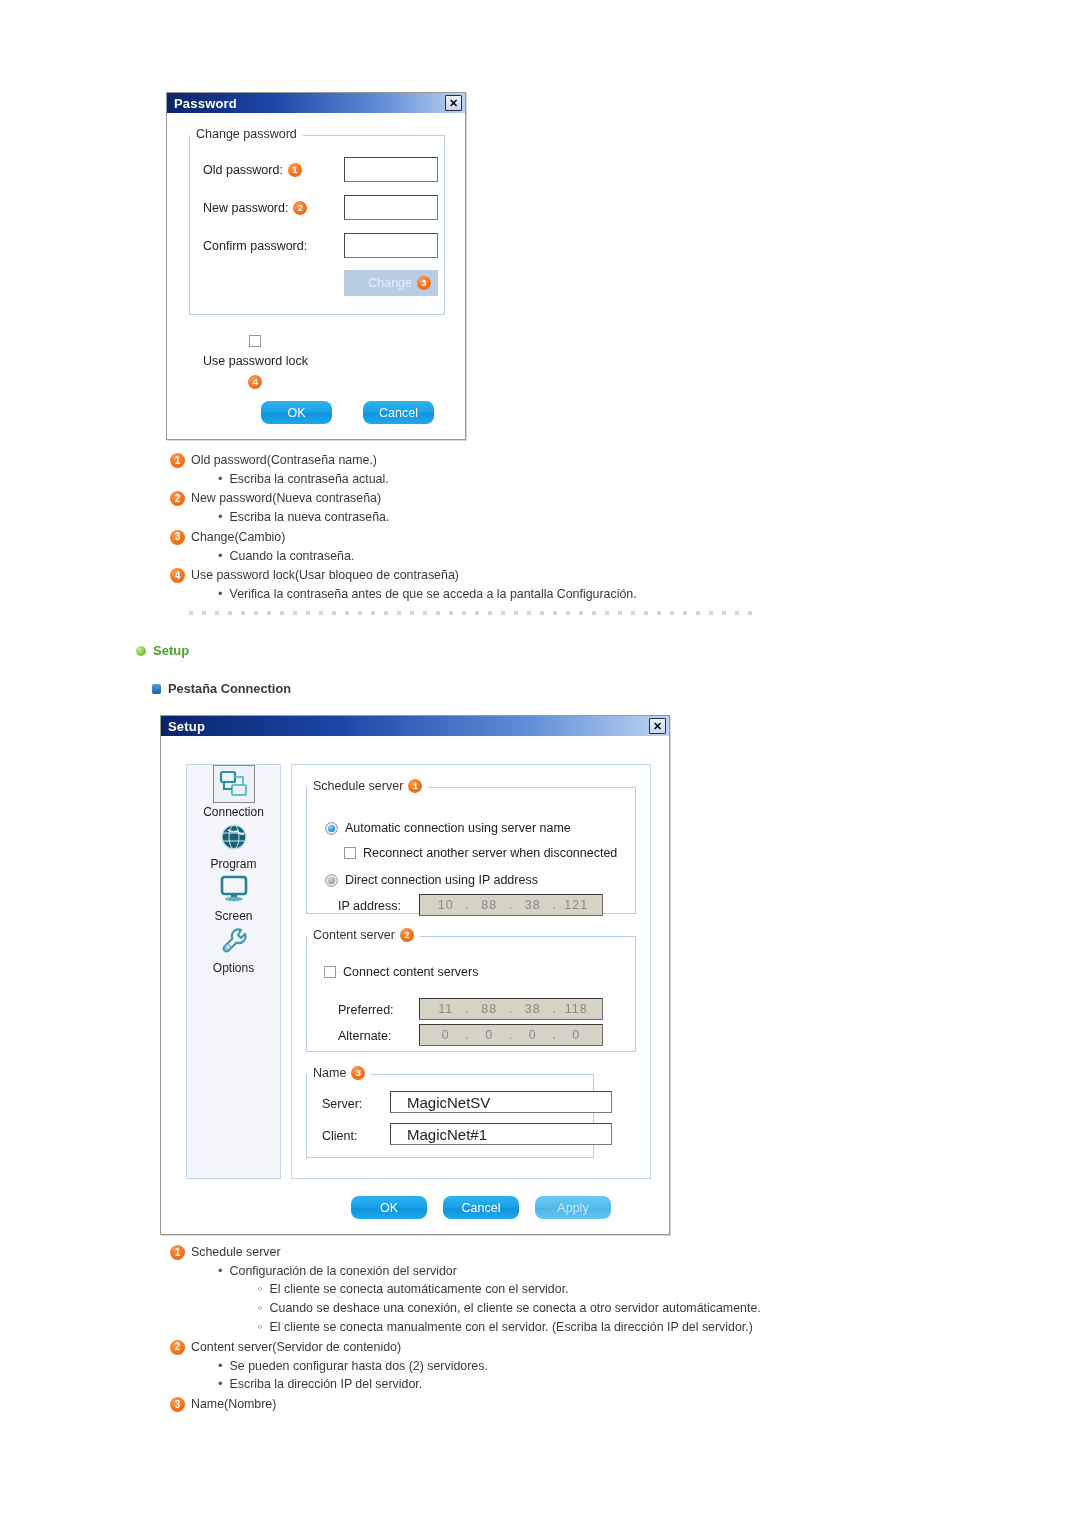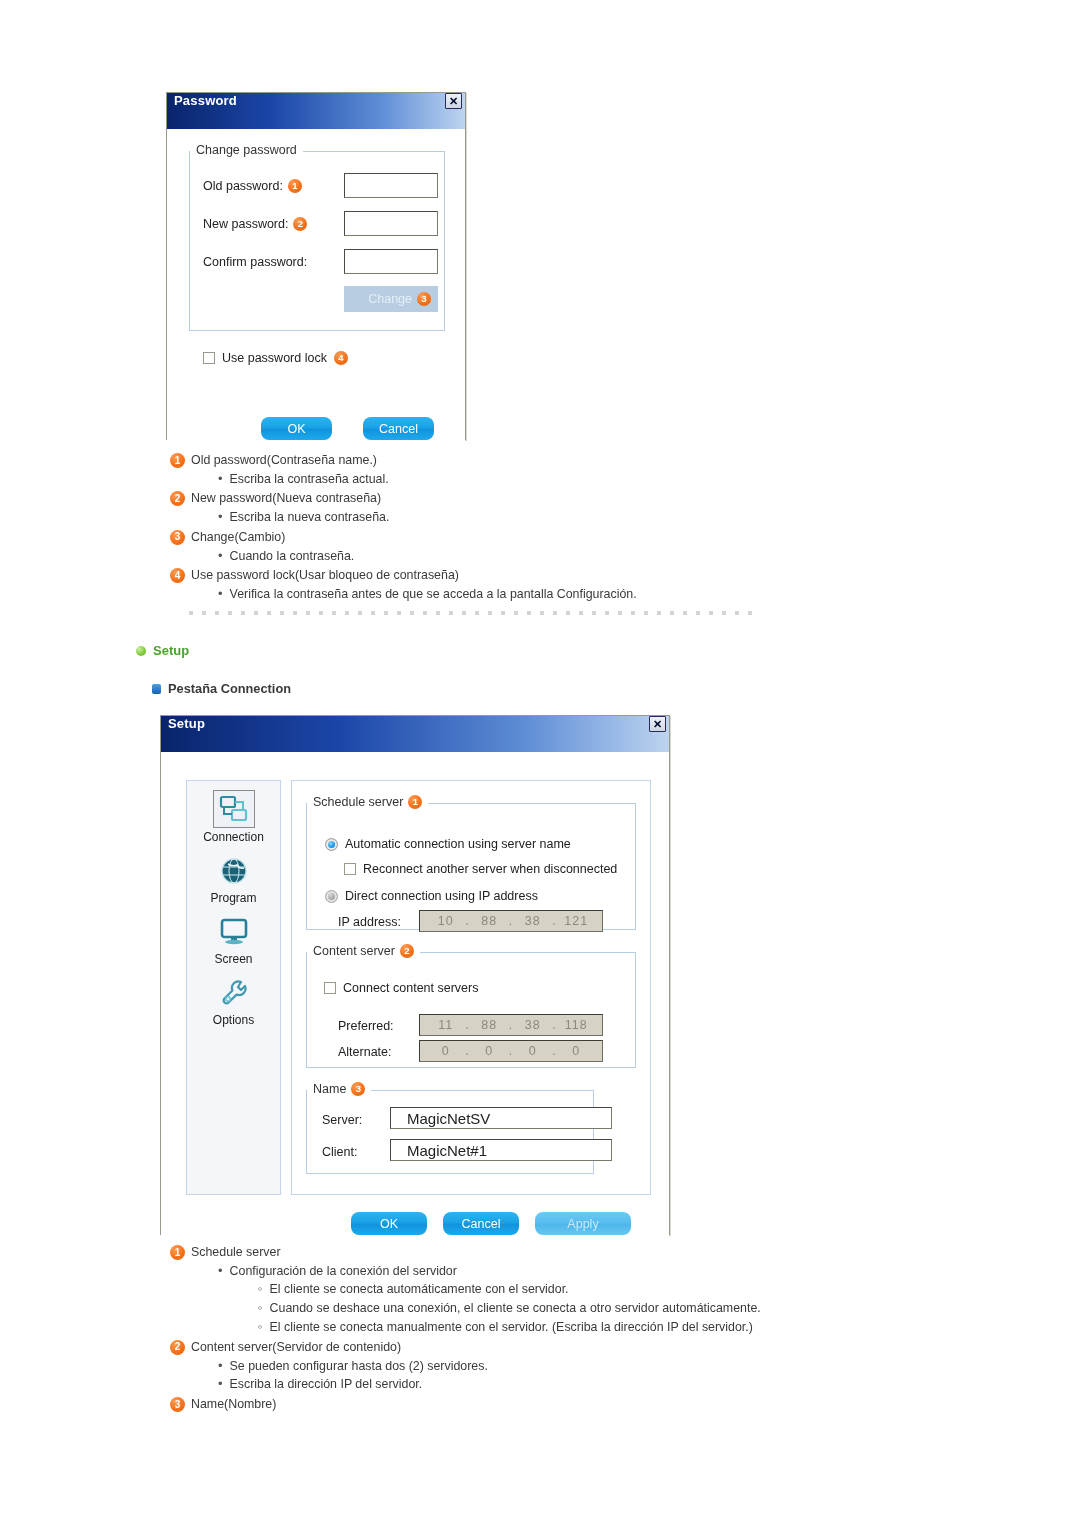--- a/index.html
+++ b/index.html
@@ -24,23 +24,24 @@
     box-shadow: 1px 1px 0 #d8d8d0;
     box-sizing: border-box;
   }
   #password-dialog {
     left: 166px;
     top: 92px;
     width: 300px;
     height: 348px;
   }
   .titlebar {
-    height: 36px;
+    height: 20px;
     background: linear-gradient(to right, #09246b 0%, #1b46a8 35%, #5f8ed6 72%, #bdd4f0 100%);
     display: flex;
+    align-items: center;
     padding: 0 3px 0 7px;
     box-sizing: border-box;
   }
   .titlebar-text {
     color: #ffffff;
     font-size: 13px;
     font-weight: bold;
     letter-spacing: 0.2px;
     flex: 1;
     white-space: nowrap;
@@ -270,21 +271,20 @@
     height: 415px;
     background: #f4f6f9;
     border: 1px solid #c3d6ea;
     box-sizing: border-box;
   }
   .nav-item {
     display: flex;
     flex-direction: column;
     align-items: center;
     gap: 2px;
-    margin-top: 9px;
     cursor: pointer;
   }
   .nav-item .icon-wrap {
     width: 40px; height: 36px;
     display: flex; align-items: center; justify-content: center;
   }
   .nav-item.selected .icon-wrap {
     border: 1px solid #8a8a8a;
     background: #eef1f5;
   }
@@ -397,21 +397,21 @@
     <div class="field-row" style="left:36px; top:126px;">
       <span>Confirm password:</span>
     </div>
     <div class="txtinput" style="left:177px; top:120px; width:94px; height:25px;"></div>
 
     <div class="btn-change" style="left:177px; top:157px; width:94px; height:26px;">
       <span>Change</span>
       <span class="badge sm">3</span>
     </div>
 
-    <div class="checkrow" style="left:36px; top:222px;">
+    <div class="checkrow" style="left:36px; top:222px;flex-direction:column;">
       <span class="cbox"></span>
       <span>Use password lock</span>
       <span class="badge sm">4</span>
     </div>
 
     <div class="btn-blue" style="left:94px; top:288px; width:71px; height:23px;">OK</div>
     <div class="btn-blue" style="left:196px; top:288px; width:71px; height:23px;">Cancel</div>
   </div>
 </div>
 
@@ -579,21 +579,21 @@
         </span>
       </div>
       <span class="lbl" style="left:30px; top:332px;">Server:</span>
       <div class="nameinput" style="left:98px; top:326px; width:222px; height:22px;">MagicNetSV</div>
       <span class="lbl" style="left:30px; top:364px;">Client:</span>
       <div class="nameinput" style="left:98px; top:358px; width:222px; height:22px;">MagicNet#1</div>
     </div>
 
     <div class="btn-blue" style="left:190px; top:460px; width:76px; height:23px;">OK</div>
     <div class="btn-blue" style="left:282px; top:460px; width:76px; height:23px;">Cancel</div>
-    <div class="btn-blue disabled" style="left:374px; top:460px; width:96px; height:23px;">Apply</div>
+    <div class="btn-blue disabled" style="left:374px; top:460px; width:76px; height:23px;">Apply</div>
   </div>
 </div>
 
 <div class="notes" style="left:170px; top:1242px; width:720px;">
   <div class="note-l1">
     <span class="badge">1</span>
     <span>Schedule server</span>
   </div>
   <div class="note-l2">
     <span>Configuración de la conexión del servidor</span>

